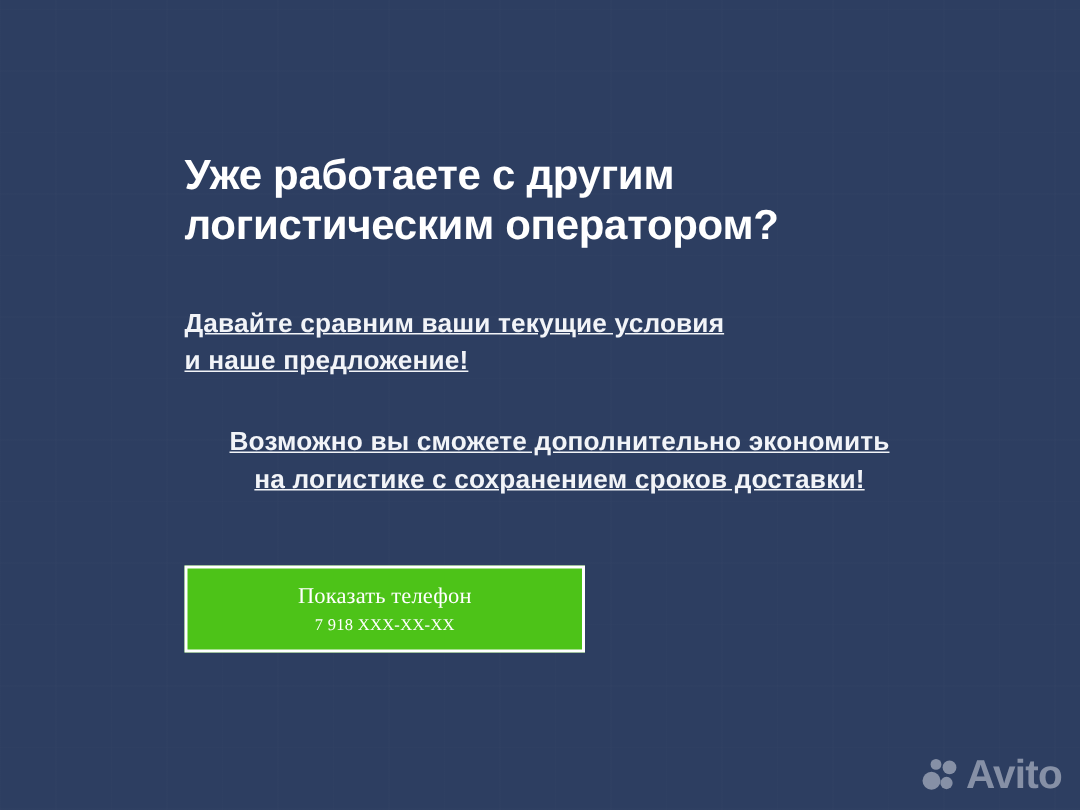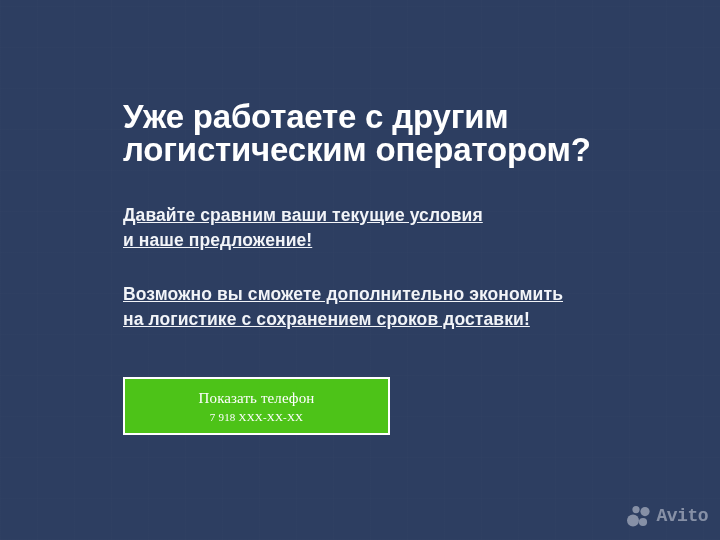--- a/index.html
+++ b/index.html
@@ -39,38 +39,38 @@
   }
   #content {
     position: absolute;
     left: 123px;
     top: 100px;
     width: 500px;
   }
   #headline {
     margin: 0;
     color: #ffffff;
-    font-size: 33px;
+    font-size: 28px;
     font-weight: bold;
     line-height: 33px;
     letter-spacing: -0.2px;
     white-space: pre-line;
   }
   .para {
     margin: 0;
     color: #f2f4f8;
     font-size: 17.5px;
     font-weight: bold;
     line-height: 25px;
     letter-spacing: 0.1px;
     white-space: pre-line;
     text-decoration: underline;
   }
   #para-1 { margin-top: 37px; }
-  #para-2 { margin-top: 29px; }
+  #para-2 { margin-top: 29px; text-align: center; }
 
   #cta-button {
     position: absolute;
     left: 123px;
     top: 377px;
     width: 267px;
     height: 58px;
     box-sizing: border-box;
     background: #4dc318;
     border: 2px solid #ffffff;
@@ -105,25 +105,24 @@
     align-items: center;
     gap: 4px;
     opacity: 0.52;
     pointer-events: none;
   }
   #watermark-mark {
     display: block;
   }
   #watermark-text {
     color: #d8dce6;
-    font-size: 18px;
+    font-size: 27px;
     font-weight: bold;
     line-height: 28px;
     letter-spacing: -0.5px;
-    font-family: Liberation Mono, monospace;
   }
 </style>
 </head>
 <body>
 
 <div id="banner">
 
   <div id="bg-texture"></div>
 
   <div id="content">

